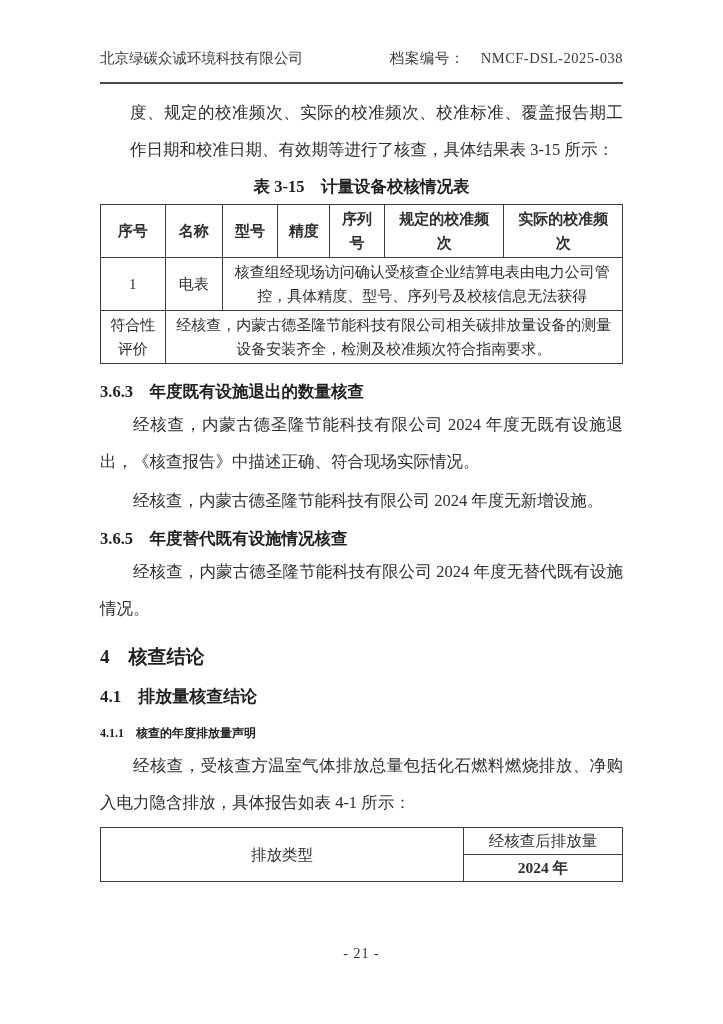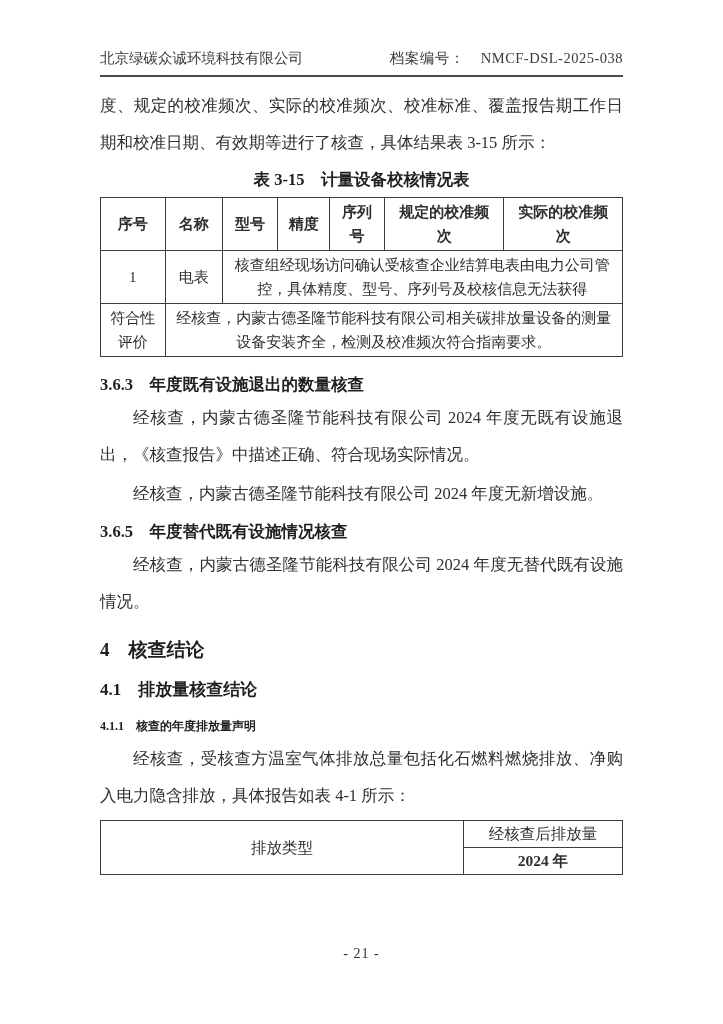--- a/index.html
+++ b/index.html
@@ -6,29 +6,29 @@
   html,body { background:#ffffff; }
   body {
     width:723px; height:1024px; position:relative; overflow:hidden;
     font-family:"Liberation Serif","DejaVu Serif",serif;
     color:#2e2e2e; background:#ffffff;
   }
   .page { position:absolute; inset:0; padding:0 100px; background:#ffffff; }
 
   .doc-header {
     margin-top:48px; display:flex; justify-content:space-between; align-items:flex-end;
-    padding-bottom:7px; border-bottom:2px solid #4a4a4a;
+    padding-bottom:14px; border-bottom:2px solid #4a4a4a;
     font-size:14.5px; color:#3a3a3a; line-height:20px;
   }
   .doc-header .file-no { letter-spacing:0.5px; }
   .doc-header .file-no-label { margin-right:16px; }
 
   .intro {
     margin-top:10px; font-size:16.5px; line-height:37px;
-    text-align:justify; color:#2e2e2e;
+    text-align:justify; color:#2e2e2e;margin-left:30px;
   }
   .para {
     font-size:16.5px; line-height:37px; text-align:justify;
     text-indent:2em; color:#2e2e2e; margin-top:2px;
   }
   .h-sub { margin-top:16px; font-size:16.5px; font-weight:bold; line-height:24px; color:#1f1f1f; }
   .h-sub.tight { margin-top:8px; }
   .h-main { margin-top:16px; font-size:19px; font-weight:bold; line-height:28px; color:#1f1f1f; }
   .h-41 { margin-top:14px; font-size:17px; font-weight:bold; line-height:24px; color:#1f1f1f; }
   .h-411 { margin-top:12px; font-size:12px; font-weight:bold; line-height:24px; color:#1f1f1f; }

